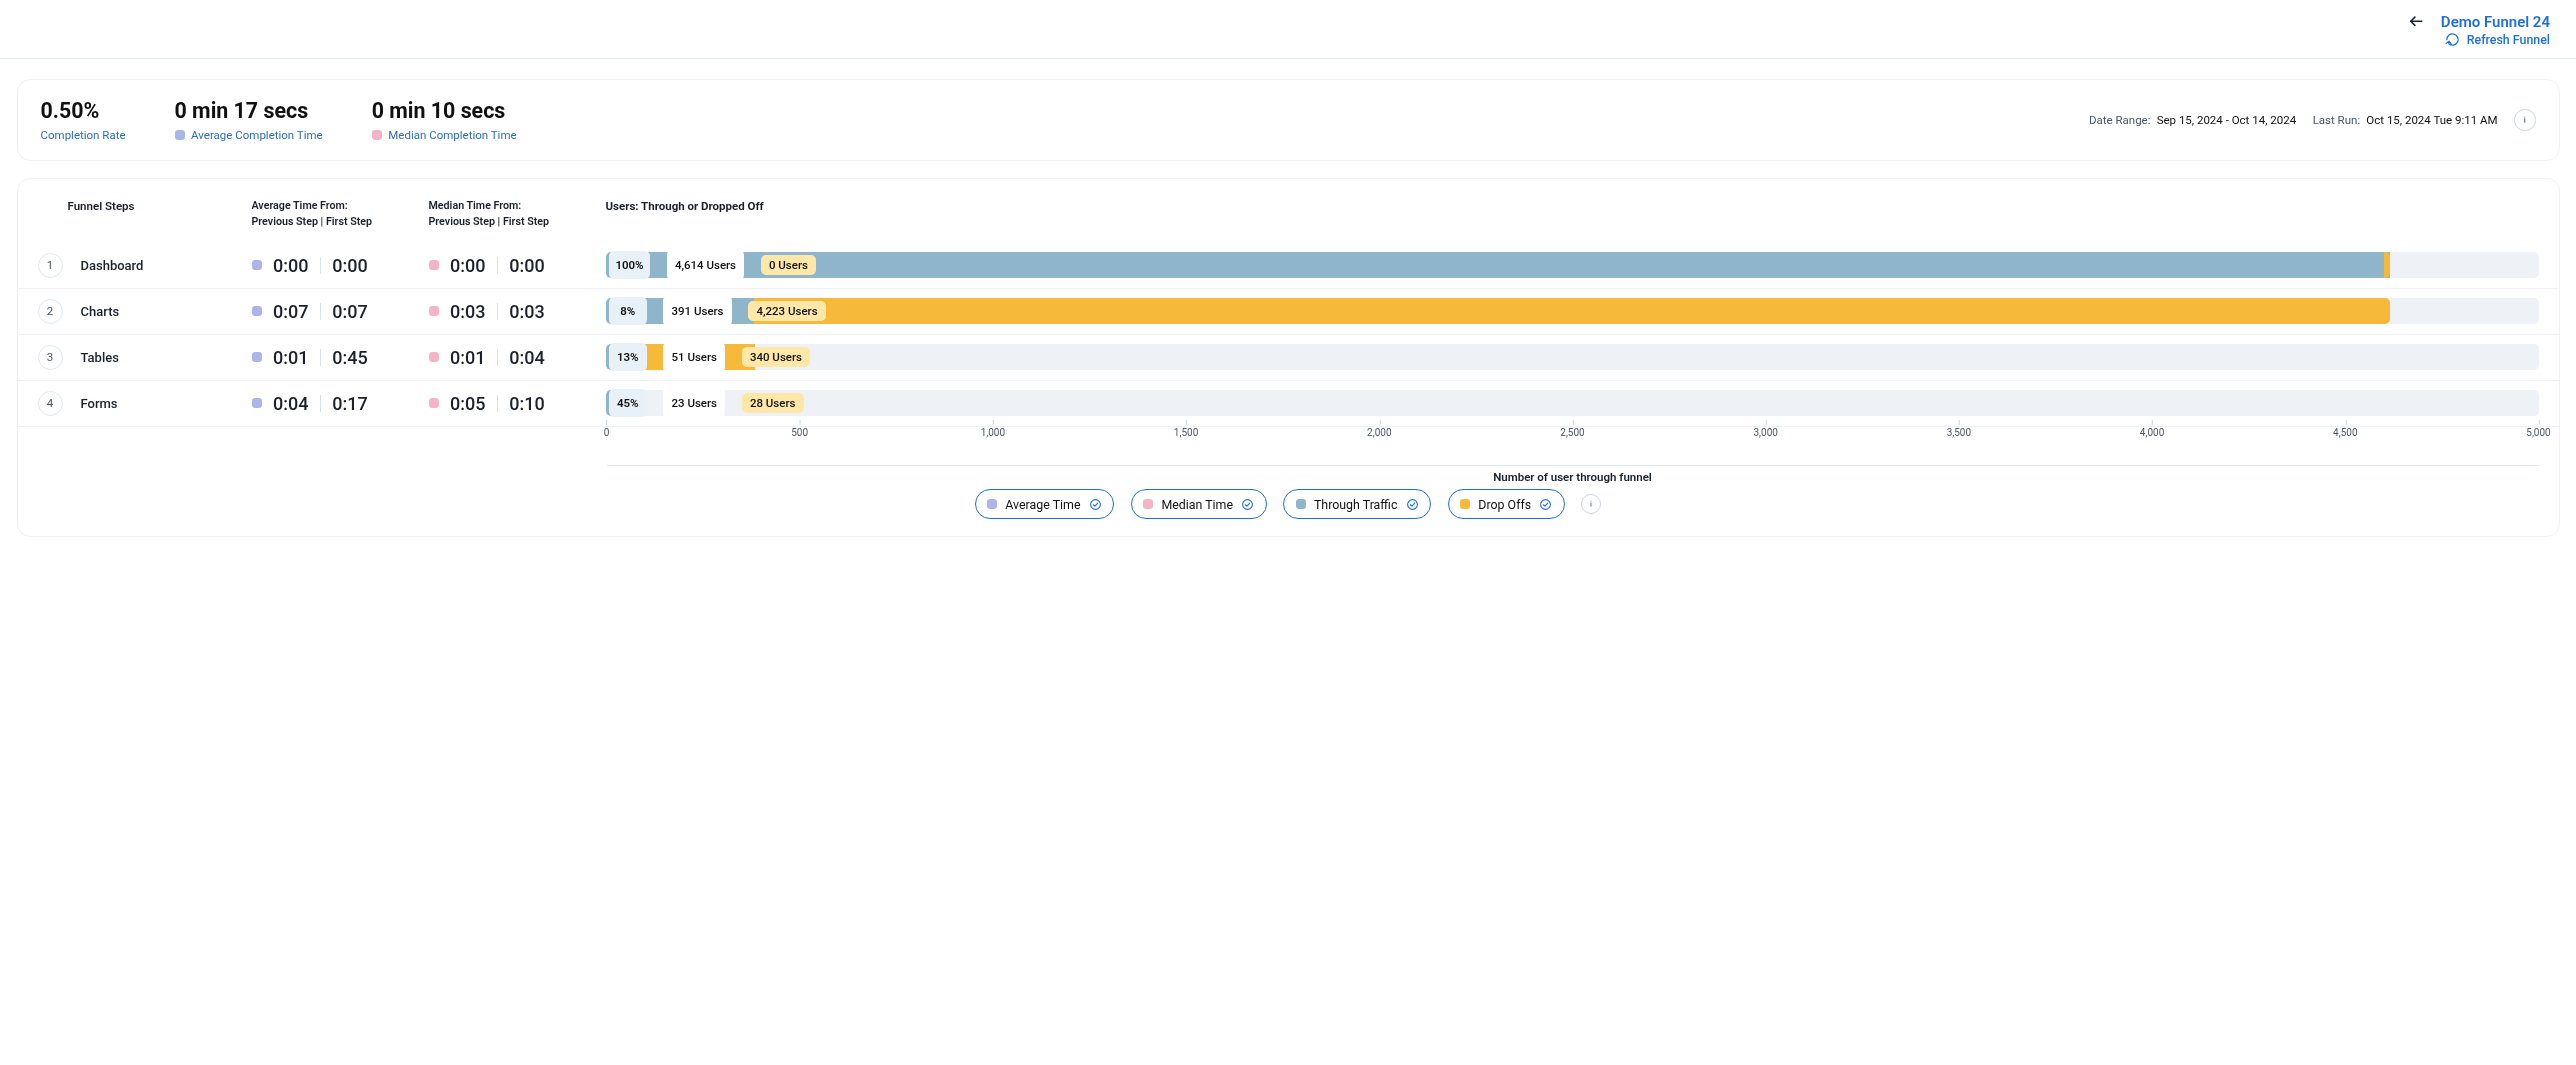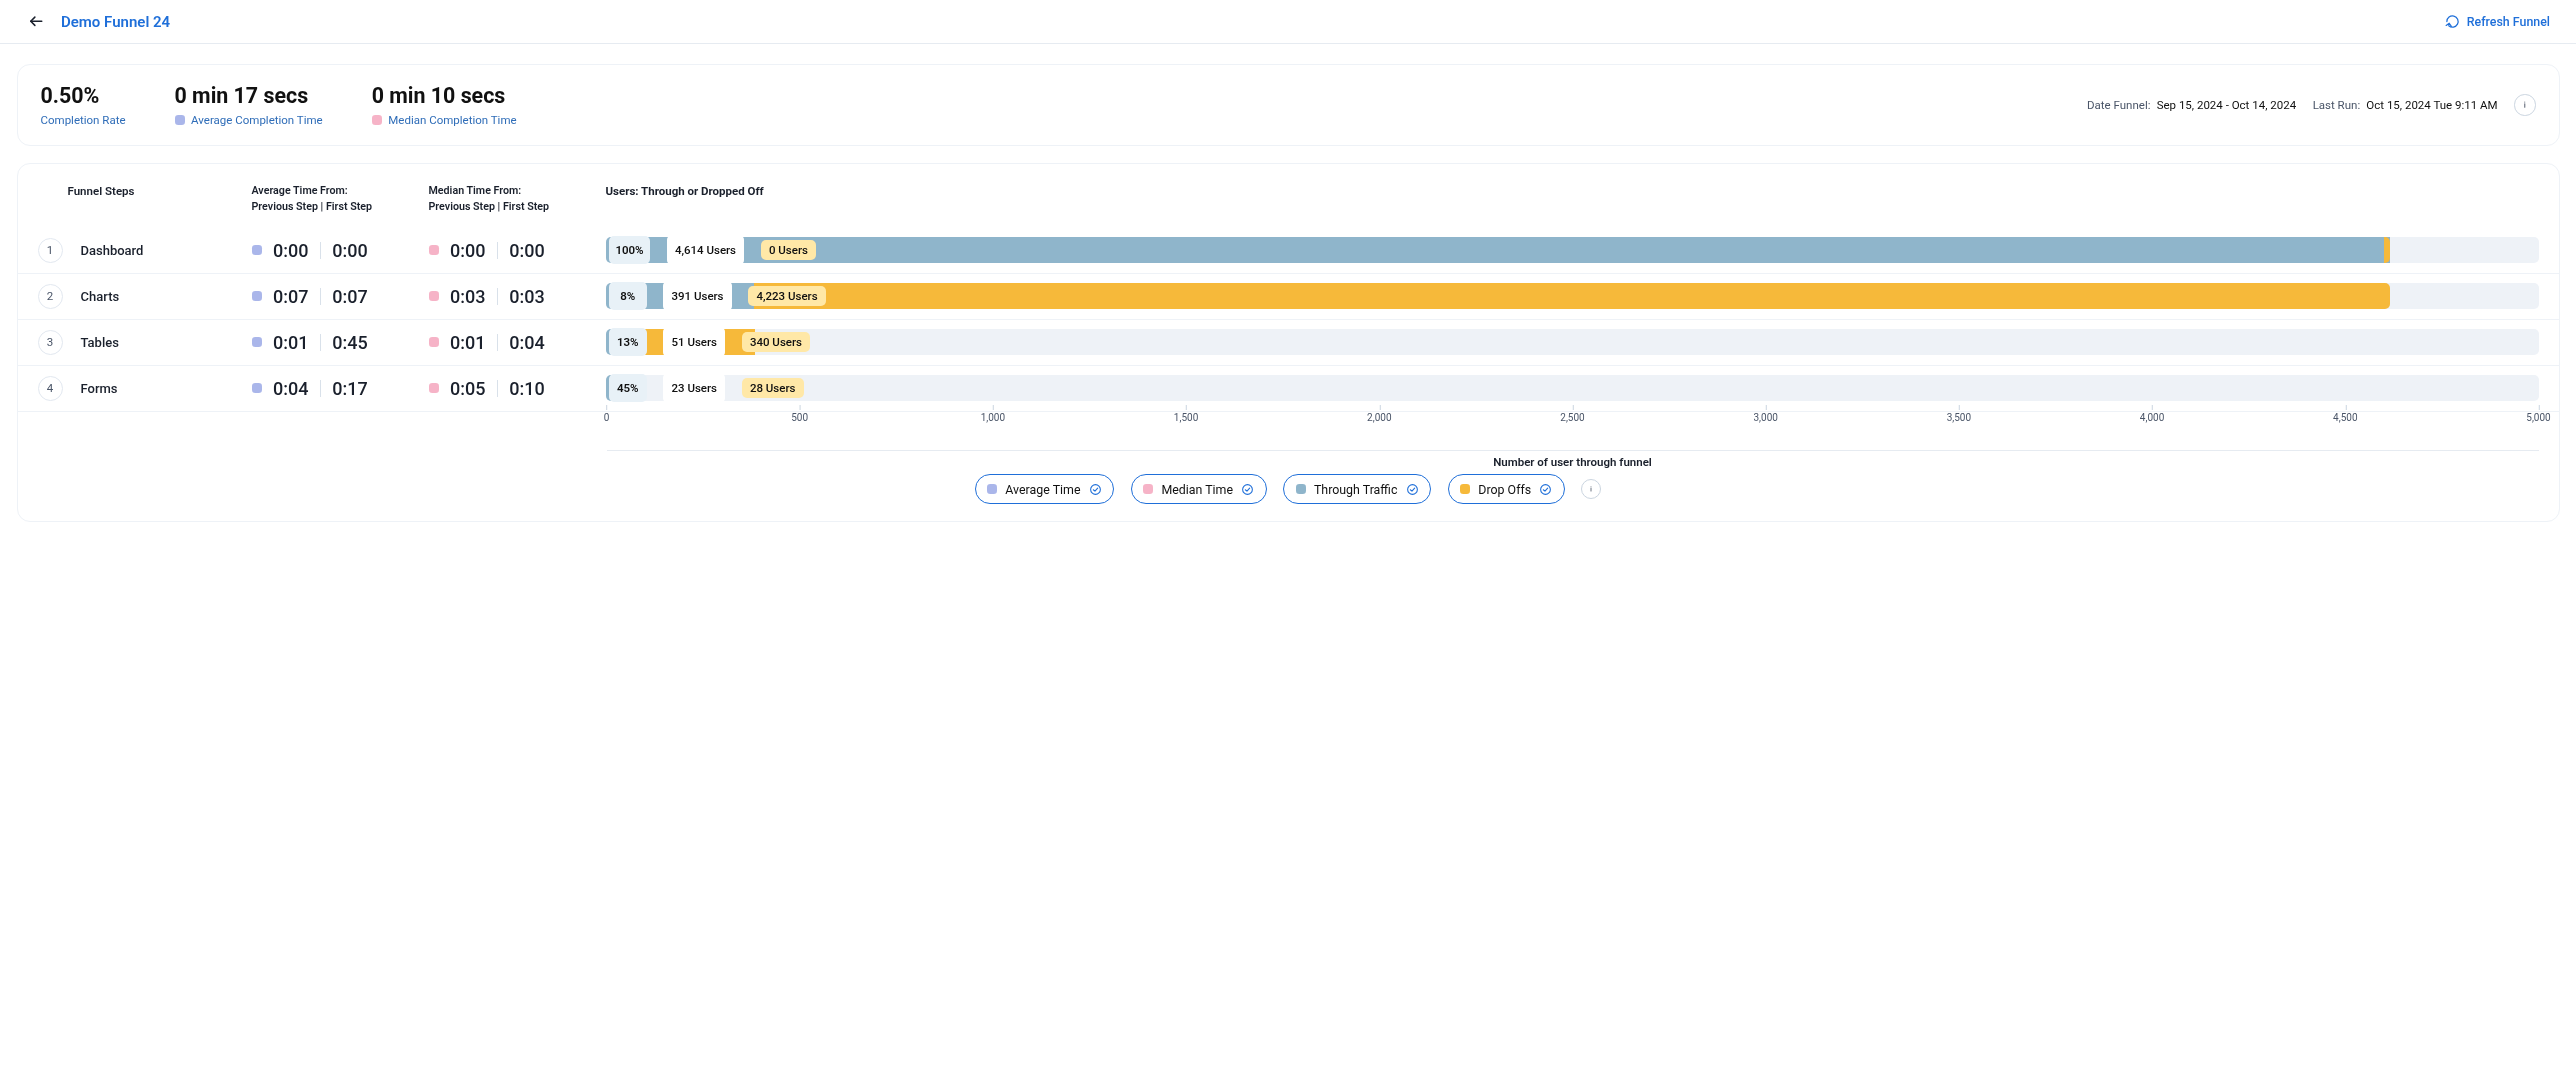--- a/index.html
+++ b/index.html
@@ -1,19 +1,19 @@
 <!DOCTYPE html>
 <html style="font-size:13px"><head>
   <meta charset="utf-8">
   <style>
     * { margin: 0; padding: 0; box-sizing: border-box; }
     body { font-family: -apple-system, BlinkMacSystemFont, "Segoe UI", Roboto, Helvetica, Arial, sans-serif; color: #1a202c; background: #fff; font-size: 11.5px; }
 
     
-    .topbar { display: flex; align-items: center; justify-content: space-between; padding: 11.5px 26px; border-bottom: 0.8px solid #e6ebf1; }
+    .topbar { display: flex; align-items: flex-end; justify-content: space-between; padding: 11.5px 26px; border-bottom: 0.8px solid #e6ebf1; flex-direction: column; }
     .topbar-left { display: flex; align-items: center; gap: 15px; }
     .back-btn { width: 20px; height: 20px; display: flex; align-items: center; justify-content: center; cursor: pointer; color: #1a202c; }
     .title { font-size: 15px; font-weight: 600; color: #1f6fd9; }
     .refresh { display: flex; align-items: center; gap: 6.6px; color: #1f6fd9; font-size: 12.4px; font-weight: 500; cursor: pointer; }
     .refresh svg { width: 15px; height: 15px; }
 
     
     .page-wrap { padding: 20px 16.5px 25px; }
     .summary { border: 0.8px solid #eef2f7; border-radius: 13px; padding: 18px 23px; display: flex; align-items: center; justify-content: space-between; gap: 20px; }
     .summary-left { display: flex; gap: 49px; }
@@ -119,21 +119,21 @@
     </div>
     <div>
       <div class="metric-big">0 min 10 secs</div>
       <div class="metric-label">
             <span class="dot-med"></span>
             <span class="label-text">Median Completion Time</span>
           </div>
     </div>
   </div>
   <div class="summary-right">
-    <span><span class="k">Date Funnel:</span> <span class="v">Sep 15, 2024 - Oct 14, 2024</span></span>
+    <span><span class="k">Date Range:</span> <span class="v">Sep 15, 2024 - Oct 14, 2024</span></span>
     <span><span class="k">Last Run:</span> <span class="v">Oct 15, 2024 Tue 9:11 AM</span></span>
     <div class="info-btn">
       <svg width="11.5" height="11.5" viewBox="0 0 24 24" fill="none" stroke="currentColor" stroke-width="2.4" stroke-linecap="round">
             <line x1="12" y1="10" x2="12" y2="17"></line>
             <circle cx="12" cy="6.5" r="1.2" fill="currentColor" stroke="none"></circle>
           </svg>
     </div>
   </div>
 </div>
 

